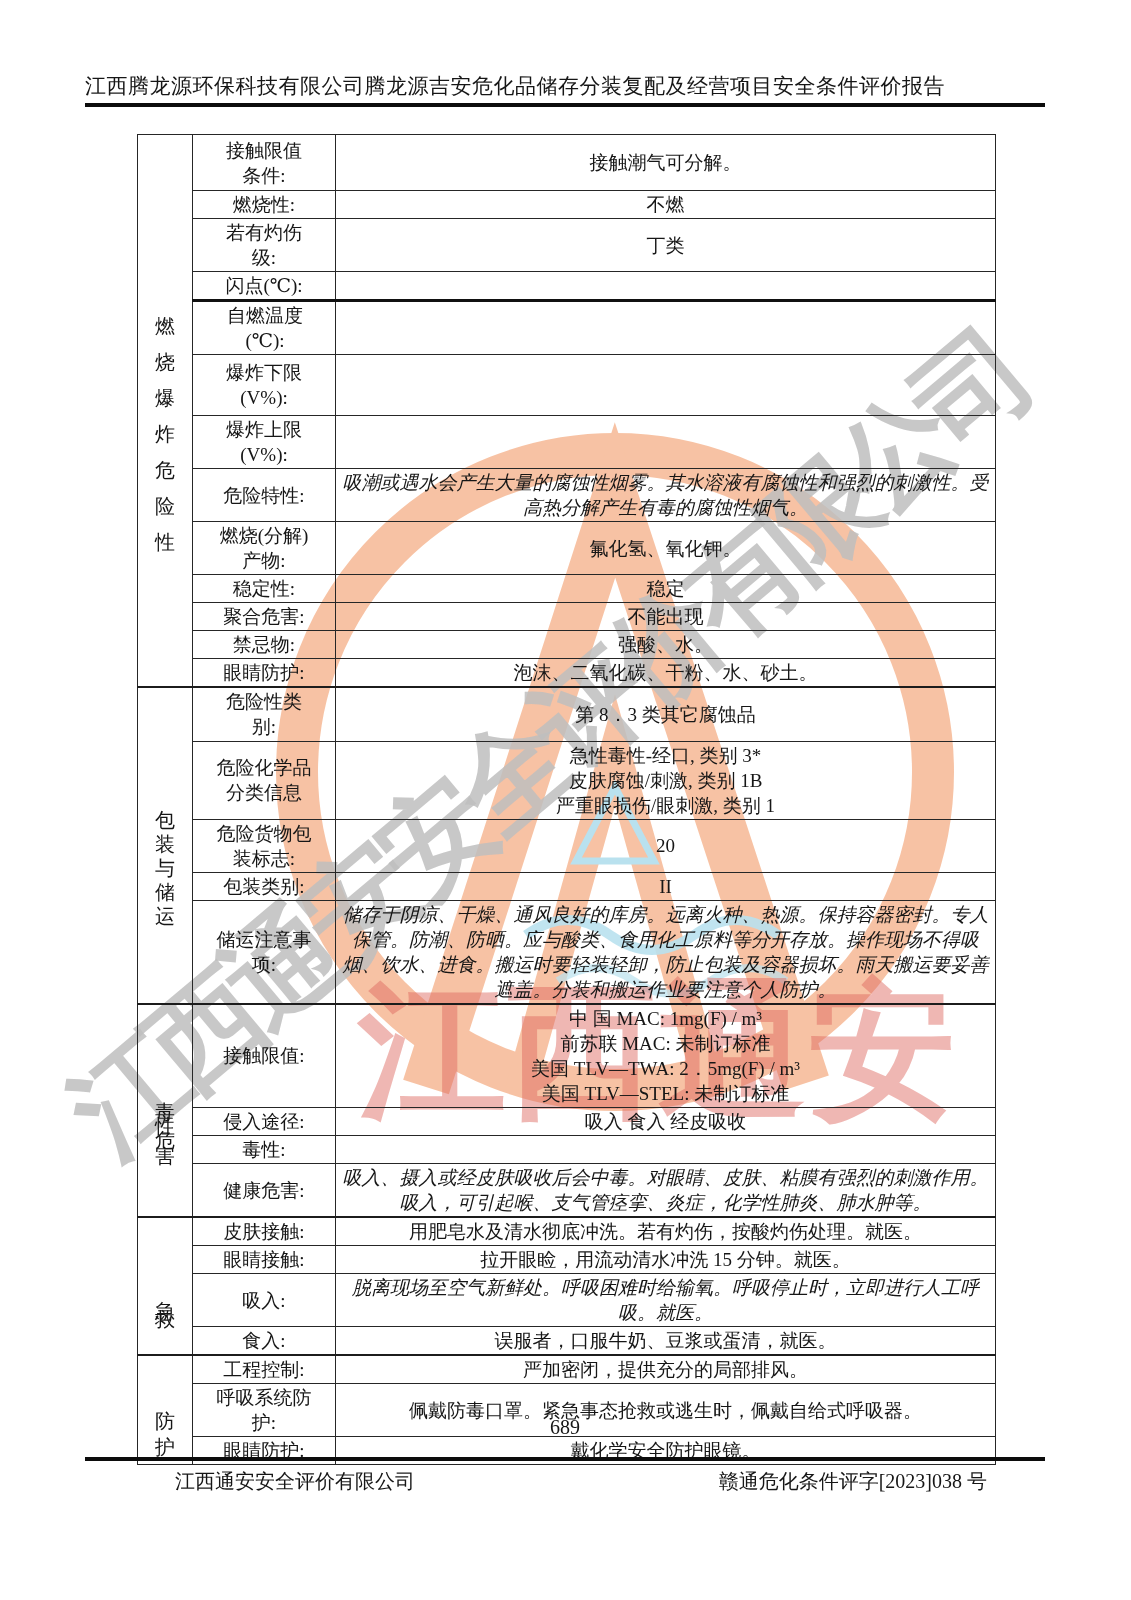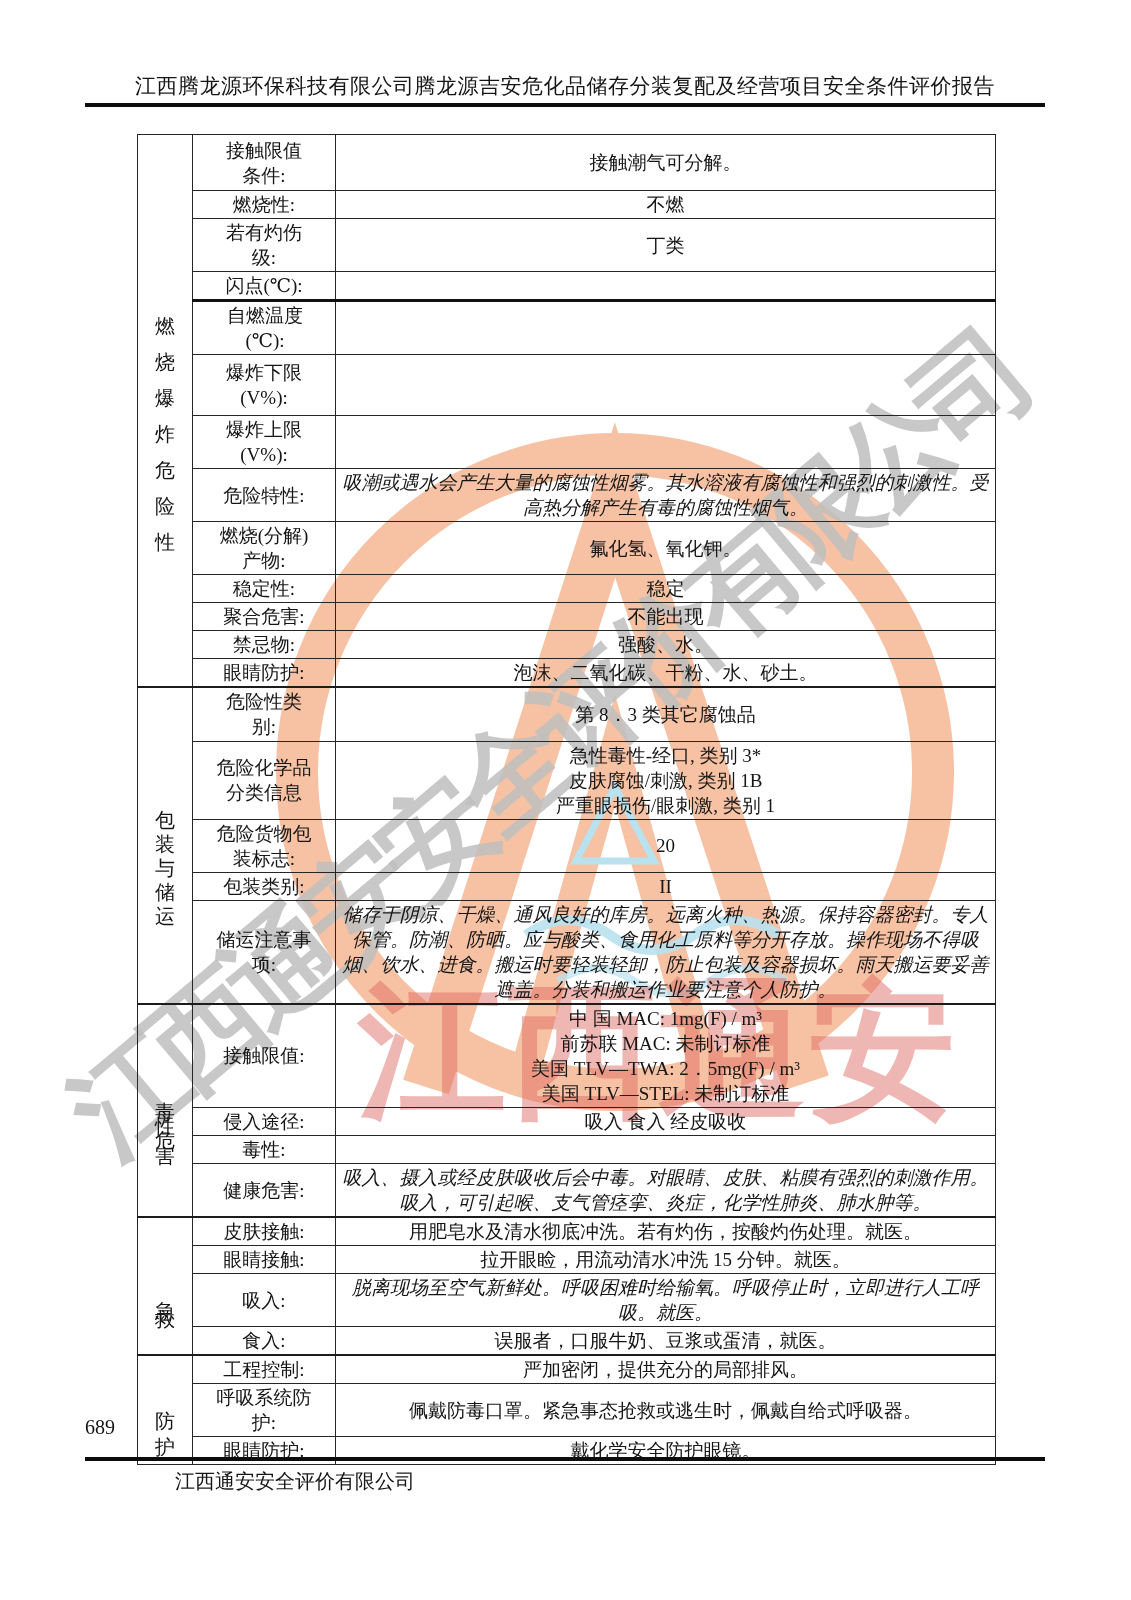--- a/index.html
+++ b/index.html
@@ -23,24 +23,24 @@
     position:absolute; left:358px; top:948px;
     font-size:148px; font-weight:bold; white-space:nowrap;
     letter-spacing:2px; color:rgba(221,105,96,0.48);
     line-height:160px;
     margin-top:24px;
   }
   
   .content{position:absolute; inset:0; z-index:2;}
   .hdr-title{
     position:absolute; left:85px; top:72px; width:960px;
-    text-align:center; font-size:21px; letter-spacing:0.5px;
+    text-align:left; font-size:21px; letter-spacing:0.5px;
   }
   .hdr-rule{position:absolute; left:85px; top:103px; width:960px; height:4px; background:#0c0c0c;}
-  .pagenum{position:absolute; left:85px; top:1416px; width:960px; text-align:left; font-size:20px;}
+  .pagenum{position:absolute; left:85px; top:1416px; width:960px; text-align:center; font-size:20px;}
   .foot-rule{position:absolute; left:85px; top:1457px; width:960px; height:4px; background:#0c0c0c;}
   .footer{
     position:absolute; left:85px; top:1468px; width:960px;
     display:flex; justify-content:space-between; font-size:20px;
   }
   .footer .fl{padding-left:90px;}
   .footer .fr{padding-right:58px;}
   
   table.sheet{
     position:absolute; left:137px; top:134px;
@@ -239,16 +239,17 @@
             <td>眼睛防护:</td>
             <td>戴化学安全防护眼镜。</td>
           </tr>
     </tbody>
       </table>
 
     <div class="pagenum">689</div>
     <div class="foot-rule"></div>
     <div class="footer">
       <span class="fl">江西通安安全评价有限公司</span>
+      <span class="fr">赣通危化条件评字[2023]038 号</span>
     </div>
 
   </div>
 </div>
 
 </body></html>

